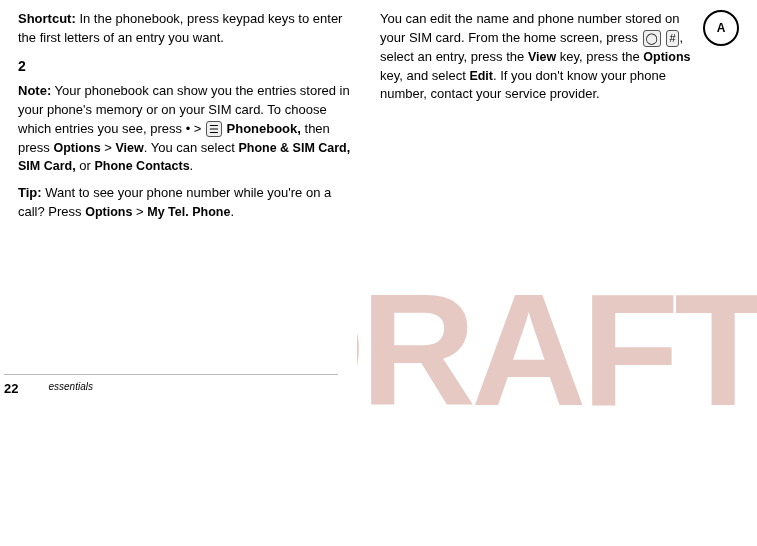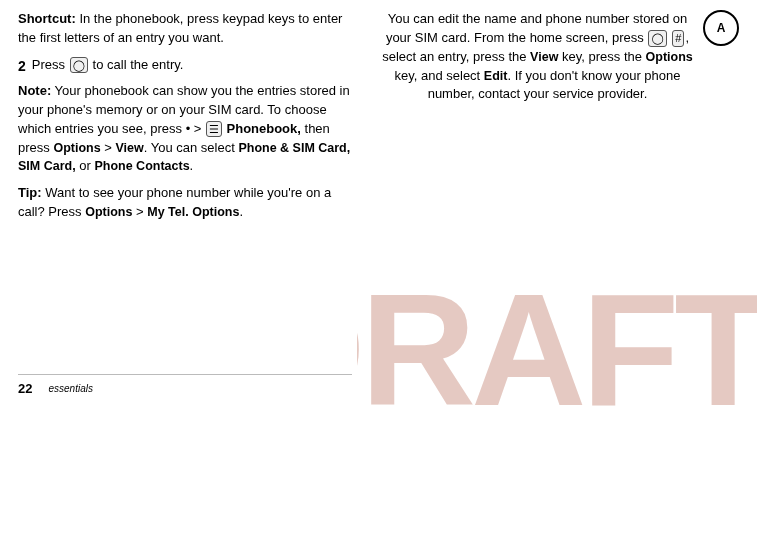--- a/index.html
+++ b/index.html
@@ -123,21 +123,20 @@
     .bold-menu {
       font-weight: bold;
       font-size: 12.5px;
     }
 
     
     .right-header {
       display: flex;
       justify-content: space-between;
       align-items: flex-start;
-      text-align: center;
     }
 
     .right-text {
       flex: 1;
       font-size: 13px;
       line-height: 1.45;
     }
 
     .circle-icon {
       width: 36px;
@@ -166,40 +165,37 @@
   <div class="left-column">
 
     <div class="content-block">
       <p>
         <span class="bold-label">Shortcut:</span><span> In the phonebook, press keypad keys to enter the first letters of an entry you want.</span>
       </p>
     </div>
 
     <div class="step-line content-block">
       <span class="step-number">2</span>
-      <span>
-        <span>Press </span><span class="kbd-icon">◯</span><span> to call the entry.</span>
-      </span>
     </div>
 
     <div class="content-block">
       <p>
         <span class="bold-label">Note:</span><span> Your phonebook can show you the entries stored in your phone's memory or on your SIM card. To choose which entries you see, press </span><span>•</span><span> &gt; </span><span class="kbd-icon">☰</span><span class="bold-label"> Phonebook,</span><span> then press </span><span class="bold-menu">Options</span><span> &gt; </span><span class="bold-menu">View</span><span>. You can select </span><span class="bold-menu">Phone &amp; SIM Card,</span><span> </span><span class="bold-menu">SIM Card,</span><span> or </span><span class="bold-menu">Phone Contacts</span><span>.</span>
       </p>
     </div>
 
 
 
     <div class="content-block">
       <p>
-        <span class="bold-label">Tip:</span><span> Want to see your phone number while you're on a call? Press </span><span class="bold-menu">Options</span><span> &gt; </span><span class="bold-menu">My Tel. Options</span><span>.</span>
-      </p>
-    </div>
-
-    <div style="position: absolute; bottom: 14px; left: 18px; display: flex; align-items: center; border-top: 1px solid #bbb; padding-top: 6px; width: calc(100% - 36px);">
+        <span class="bold-label">Tip:</span><span> Want to see your phone number while you're on a call? Press </span><span class="bold-menu">Options</span><span> &gt; </span><span class="bold-menu">My Tel. Phone</span><span>.</span>
+      </p>
+    </div>
+
+    <div style="position: absolute; bottom: 14px; left: 4px; display: flex; gap: 14px; border-top: 1px solid #bbb; padding-top: 6px; width: calc(100% - 36px);">
       <span class="page-number">22</span>
       <span class="page-label">essentials</span>
     </div>
 
   </div>
 
   <div class="right-column">
 
     <div class="right-header content-block">
       <p class="right-text">

